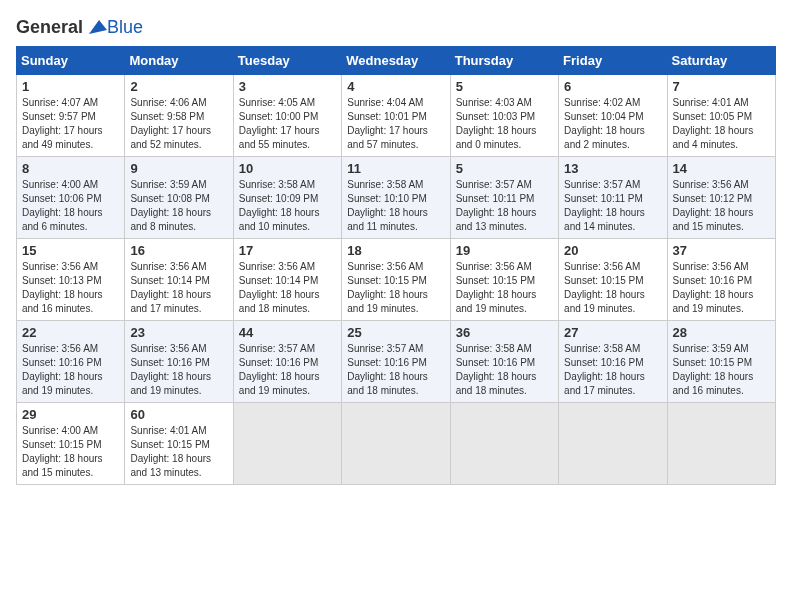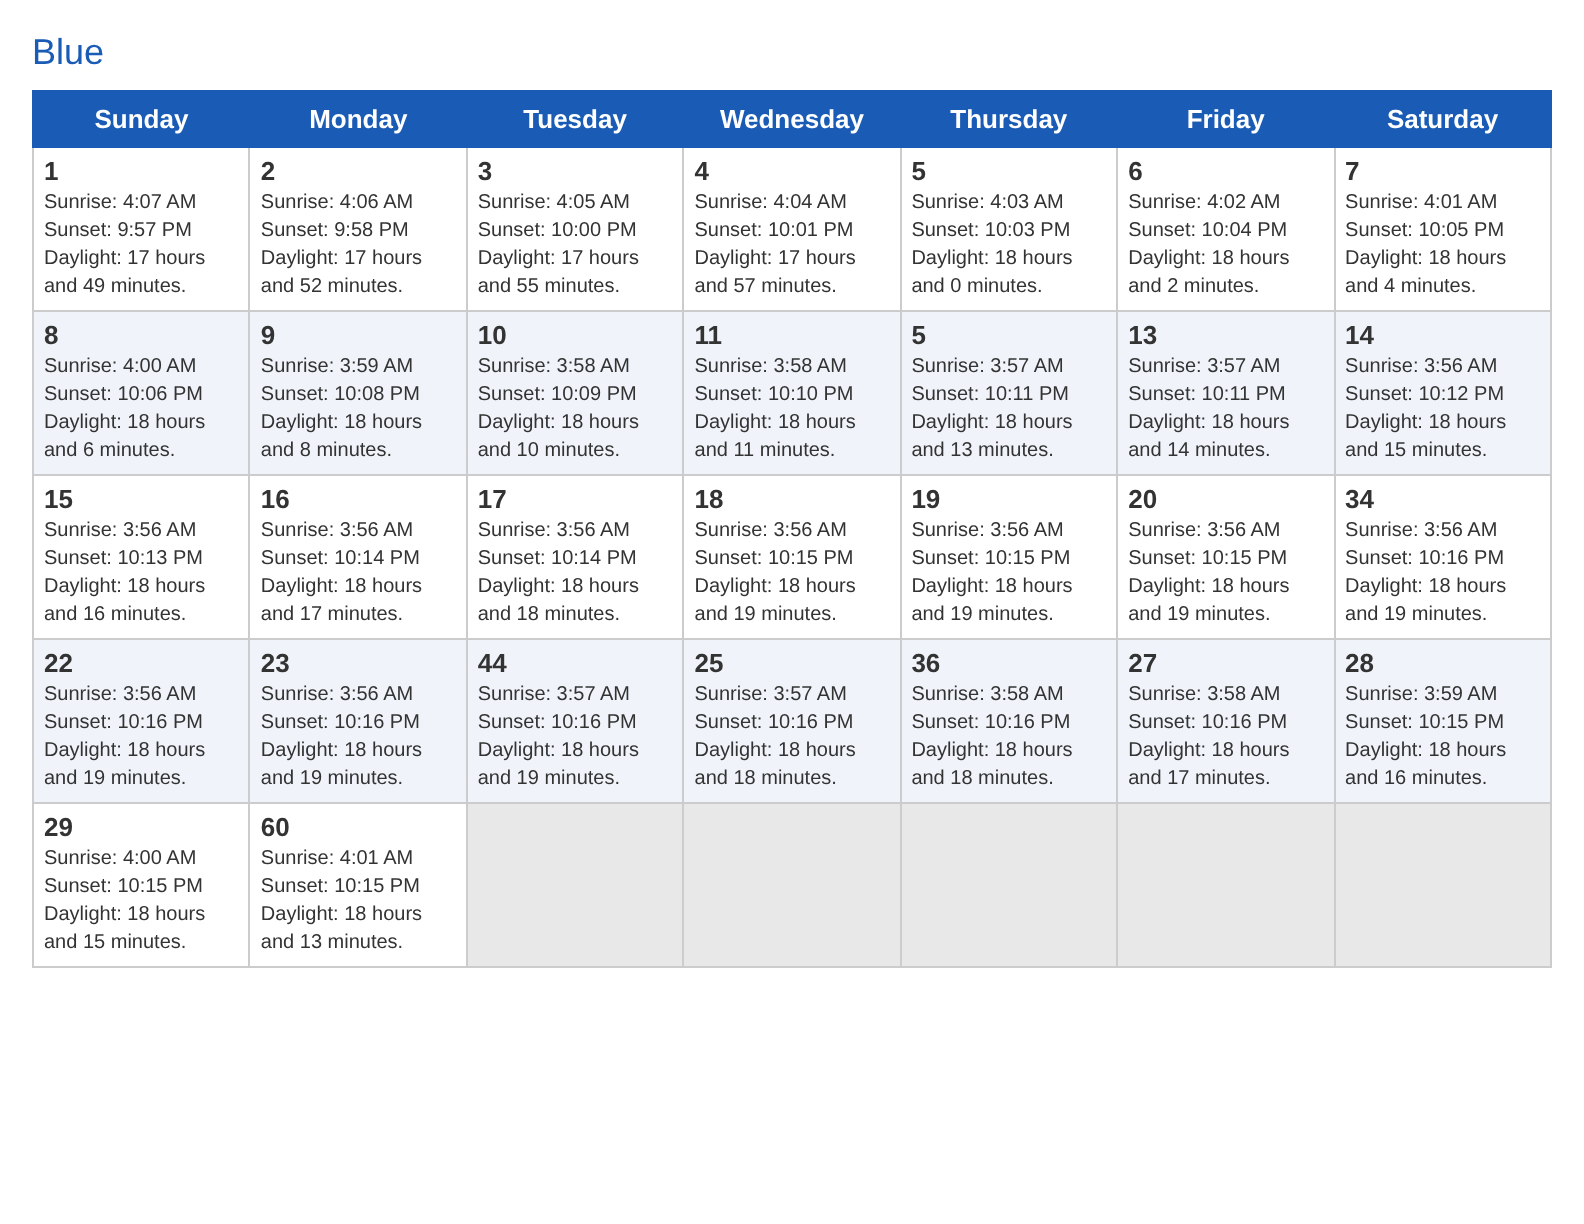--- a/index.html
+++ b/index.html
@@ -42,21 +42,21 @@
       width: 100%;
       border-collapse: collapse;
       border: 1px solid #ccc;
     }
     .calendar th {
       background-color: #1a5bb5;
       color: #fff;
       font-size: 13px;
       font-weight: bold;
       padding: 6px 4px;
-      text-align: center;
+      text-align: left;
       border: 1px solid #1a5bb5;
     }
     .calendar td {
       vertical-align: top;
       padding: 4px 5px;
       border: 1px solid #ccc;
       font-size: 10px;
       color: #333;
       width: calc(100% / 7);
       min-height: 80px;
@@ -79,20 +79,26 @@
     }
     .empty-cell {
       background-color: #e8e8e8 !important;
     }
   </style>
 </head>
 <body>
 
 <div class="header-area">
   <div class="logo">
+    <div style="display:flex;align-items:center;">
+      <span style="font-size:18px;font-weight:bold;color:#333;">General</span>
+      <svg class="logo-icon" viewBox="0 0 22 22" xmlns="http://www.w3.org/2000/svg">
+        <polygon points="4,18 14,4 22,14" fill="#1a5bb5"></polygon>
+      </svg>
+    </div>
     <br>
     <span style="font-size:18px;font-weight:normal;color:#1a5bb5;margin-left:0;">Blue</span>
   </div>
   <div class="title-area">
     <div class="month-title"></div>
     <div class="location-title"></div>
   </div>
 </div>
 
 <table class="calendar">
@@ -187,21 +193,21 @@
         </td>
         <td>
           <span class="day-number">19</span>
           <div class="day-info">Sunrise: 3:56 AM<br>Sunset: 10:15 PM<br>Daylight: 18 hours and 19 minutes.</div>
         </td>
         <td>
           <span class="day-number">20</span>
           <div class="day-info">Sunrise: 3:56 AM<br>Sunset: 10:15 PM<br>Daylight: 18 hours and 19 minutes.</div>
         </td>
         <td>
-          <span class="day-number">34</span>
+          <span class="day-number">37</span>
           <div class="day-info">Sunrise: 3:56 AM<br>Sunset: 10:16 PM<br>Daylight: 18 hours and 19 minutes.</div>
         </td>
       </tr>
       <tr>
         <td>
           <span class="day-number">22</span>
           <div class="day-info">Sunrise: 3:56 AM<br>Sunset: 10:16 PM<br>Daylight: 18 hours and 19 minutes.</div>
         </td>
         <td>
           <span class="day-number">23</span>

